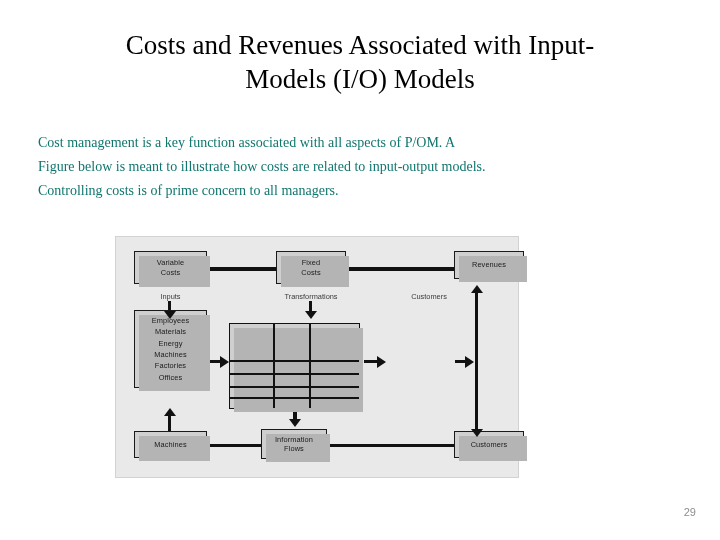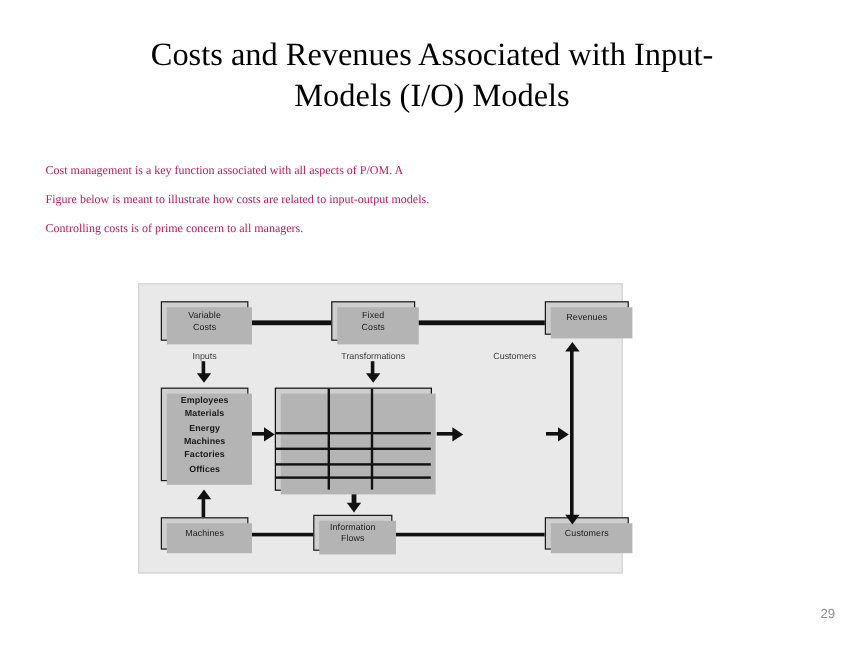--- a/index.html
+++ b/index.html
@@ -20,23 +20,23 @@
     line-height:34px;
     color:#000000;
     font-family:"Liberation Serif", serif;
     font-weight:normal;
   }
 
   
   #body-text{
     position:absolute;
     left:38px; top:131px; width:660px;
-    font-size:10px;
+    font-size:14px;
     line-height:24px;
-    color:#be185d;
+    color:#0f766e;
     font-family:"Liberation Serif", serif;
   }
   #body-text div{white-space:nowrap;}
 
   
   #diagram{
     position:absolute;
     left:115px; top:236px;
     width:404px; height:242px;
     background:#e9e9e9;
@@ -197,21 +197,21 @@
   <div class="dlabel" style="left:18px; top:55px; width:73px;">Inputs</div>
   <div class="dlabel" style="left:150px; top:55px; width:90px;">Transformations</div>
   <div class="dlabel" style="left:278px; top:55px; width:70px;">Customers</div>
 
   <div class="vline" style="left:52px; top:64px; height:12px; width:3px;"></div>
   <div class="arrow-down" style="left:47.5px; top:74px;"></div>
 
   <div class="vline" style="left:193px; top:64px; height:12px; width:3px;"></div>
   <div class="arrow-down" style="left:188.5px; top:74px;"></div>
 
-  <div class="dbox" id="inputs-box" style="left:18px; top:86px; width:73px; height:78px;font-weight:bold;">
+  <div class="dbox" id="inputs-box" style="left:18px; top:73px; width:73px; height:78px;">
     <span>Employees</span>
     <span>Materials</span>
     <span>Energy</span>
     <span>Machines</span>
     <span>Factories</span>
     <span>Offices</span>
   </div>
 
   <div class="hline" style="left:91px; top:123px; width:14px; height:3px;"></div>
   <div class="arrow-right" style="left:104px; top:118.5px;"></div>

